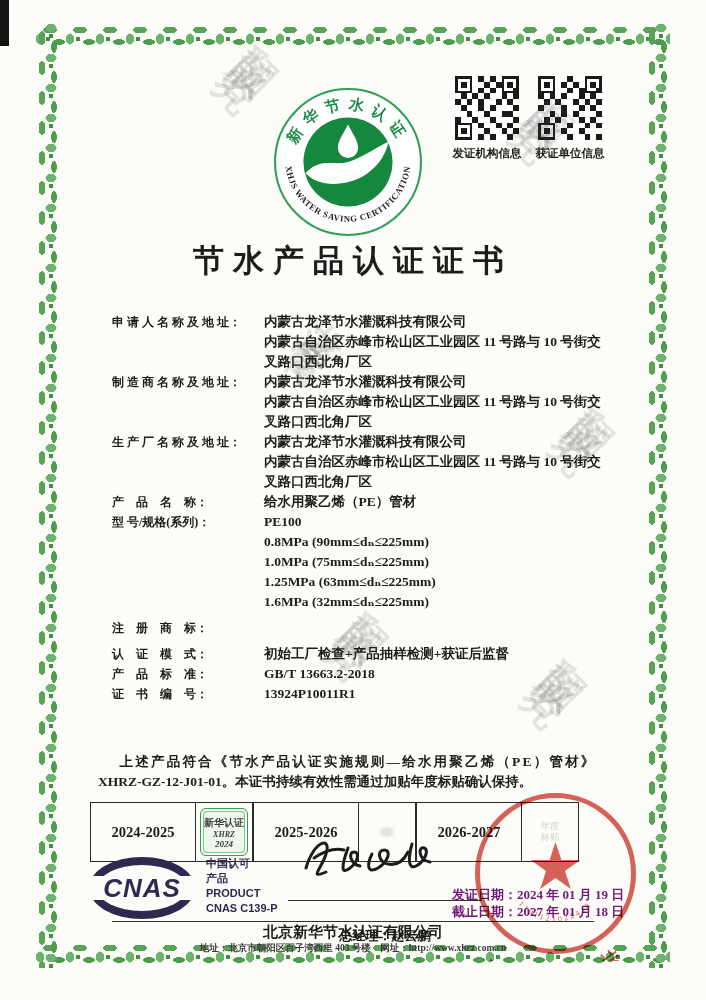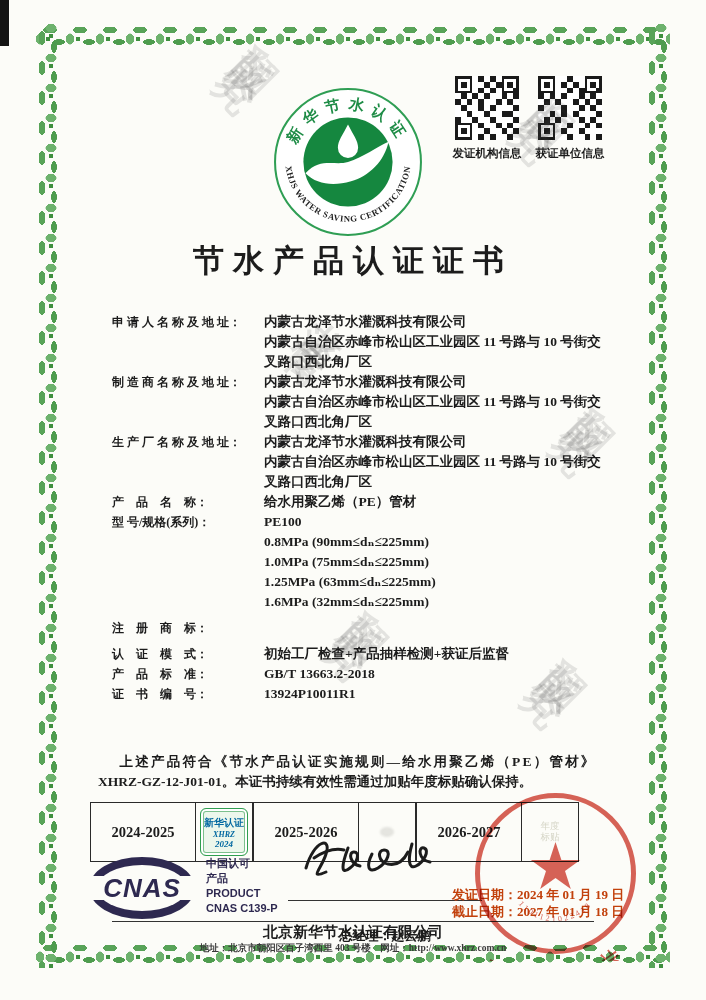--- a/index.html
+++ b/index.html
@@ -50,40 +50,40 @@
   
   .stable{margin-top:10px;margin-left:-22px;display:flex;}
   .sgroup{display:flex;border:1.3px solid #2a2a2a;height:58px;background:transparent;}
   .speriod{width:104px;display:flex;align-items:center;justify-content:center;
            font-size:14.5px;font-weight:700;}
   .scell{width:56px;border-left:1.3px solid #2a2a2a;display:flex;align-items:center;
          justify-content:center;position:relative;}
   .sticker{width:46px;height:46px;border:1.6px solid #2f9e4f;border-radius:6px;
            background:#edf7ec;box-shadow:inset 0 0 0 2px #fff,inset 0 0 0 3px #7cc08d;
            display:flex;flex-direction:column;align-items:center;justify-content:center;
-           color:#0369a1;}
+           color:#404040;}
   .stk1{font-size:10px;font-weight:800;letter-spacing:0;}
   .stk2{font-size:8px;font-style:italic;font-weight:700;}
   .stk3{font-size:9px;font-style:italic;font-weight:800;}
   .placeholder{color:#d5d5c6;font-size:9.5px;line-height:11px;text-align:center;}
   .smudge{width:14px;height:10px;background:rgba(160,160,150,0.25);border-radius:50%;filter:blur(1px);}
   
   .cnas{position:absolute;left:86px;top:853px;z-index:4;}
   .cnastext{position:absolute;left:206px;top:856px;z-index:4;font-family:"Liberation Sans","DejaVu Sans",sans-serif;
             font-size:11px;line-height:15px;color:#2e2950;font-weight:700;}
   .sig{position:absolute;left:292px;top:824px;z-index:4;}
   .sigline{position:absolute;left:288px;top:900px;width:194px;border-top:1.5px solid #333;z-index:4;}
   .sigtitle{position:absolute;left:288px;top:927px;width:194px;text-align:center;
             font-size:13px;font-weight:700;z-index:4;}
   .longline{position:absolute;left:112px;top:921px;width:482px;border-top:1.5px solid #333;z-index:4;}
   .company{position:absolute;left:0;top:923px;width:706px;text-align:center;
            font-size:15px;font-weight:800;z-index:4;}
   .address{position:absolute;left:0;top:942px;width:706px;text-align:center;
            font-size:9.5px;color:#3a3a3a;font-weight:600;z-index:4;}
-  .dates{position:absolute;left:452px;top:886px;z-index:4;color:#c2410c;
+  .dates{position:absolute;left:452px;top:886px;z-index:4;color:#701a75;
          font-size:13px;font-weight:800;line-height:17px;white-space:nowrap;}
   .seal{position:absolute;left:468px;top:786px;z-index:5;opacity:0.92;mix-blend-mode:multiply;}
 </style>
 </head>
 <body>
 
 <div class="page">
 
   <div class="artifact"></div>
 

